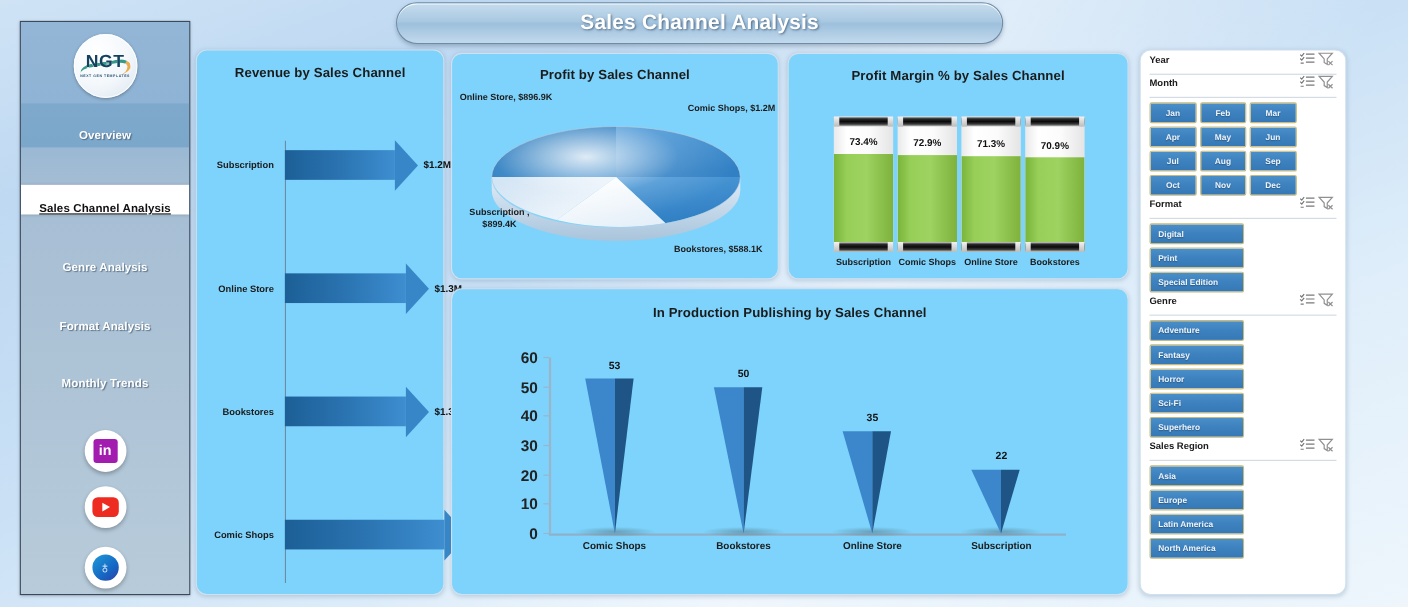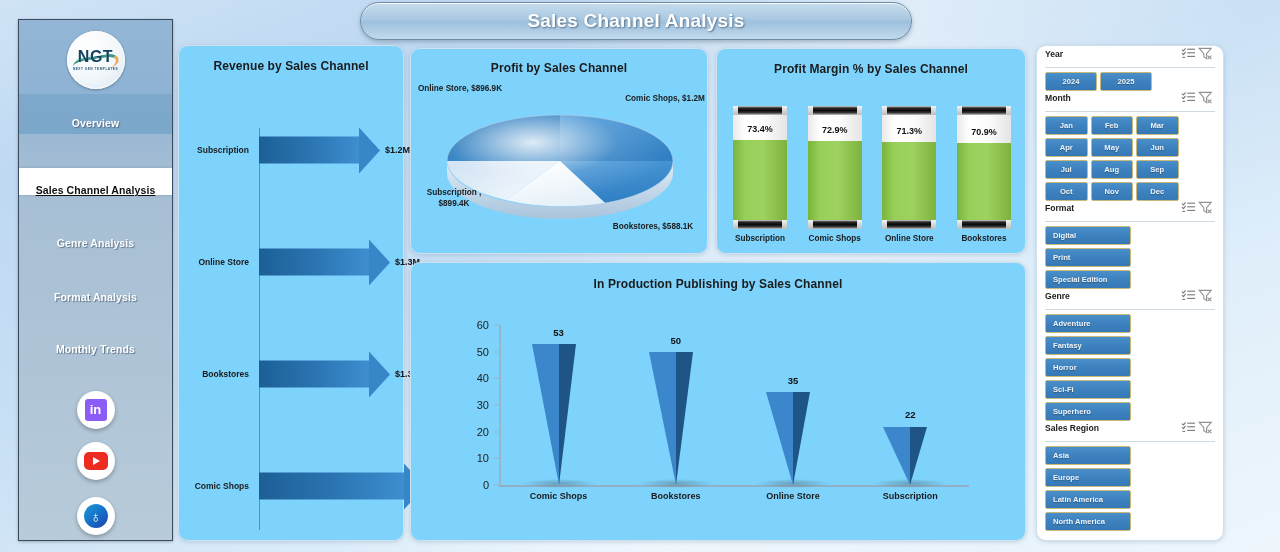--- a/index.html
+++ b/index.html
@@ -73,21 +73,21 @@
     font-size: 10.5px;
   }
   .social {
     position: absolute; left: 50%; transform: translateX(-50%);
     width: 38px; height: 38px; border-radius: 50%;
     background: #ffffff;
     box-shadow: 0 2px 4px rgba(0,0,0,.28);
     display: flex; align-items: center; justify-content: center;
   }
   .sq-in {
-    width: 22px; height: 22px; border-radius: 3px; background: #8b5cf6;
+    width: 22px; height: 22px; border-radius: 3px; background: #a21caf;
     color: #fff; font-size: 13px; font-weight: bold; line-height: 22px; text-align: center;
     font-family: "Liberation Sans", sans-serif;
   }
   .sq-yt {
     width: 24px; height: 18px; border-radius: 5px; background: #ee2b20;
     display: flex; align-items: center; justify-content: center;
   }
   .sq-yt i {
     width: 0; height: 0; border-left: 7px solid #fff;
     border-top: 4.5px solid transparent; border-bottom: 4.5px solid transparent;
@@ -170,21 +170,21 @@
   .pie-stage { position: absolute; left: 0; top: 0; width: 100%; height: 100%; }
   .pie-lbl {
     position: absolute; font-size: 8.2px; font-weight: bold; color: #1b1b1b;
     line-height: 1.35; text-align: center;
   }
 
   
   #card-margin .card-title { margin-top: 13px; }
   .cyl-row {
     position: absolute; left: 14px; top: 46px; width: 282px; height: 148px;
-    display: flex; justify-content: space-between; align-items: flex-end;
+    display: flex; justify-content: center; align-items: flex-end;
   }
   .cyl-col { width: 58px; display: flex; flex-direction: column; align-items: center; }
   .cyl {
     position: relative; width: 54px; height: 123px;
     background: linear-gradient(90deg, #e9e9e9 0%, #ffffff 22%, #fbfbfb 60%, #e4e4e4 100%);
     overflow: hidden;
   }
   .cyl-fill {
     position: absolute; left: 0; bottom: 0; width: 100%;
     background: linear-gradient(90deg, #7ab43a 0%, #97cf58 22%, #9ed261 55%, #7eb23c 100%);
@@ -211,21 +211,21 @@
   }
 
   
   #card-prod .card-title { margin-top: 14px; }
   .pyr-plot { position: absolute; left: 0; top: 52px; width: 100%; height: 215px; }
   .pyr-yaxis {
     position: absolute; left: 36px; top: 10px; width: 52px; height: 160px;
   }
   .pyr-tick {
     position: absolute; right: 10px; transform: translateY(-50%);
-    font-size: 11px; font-weight: normal; color: #222; margin-left: 36px;
+    font-size: 14px; font-weight: bold; color: #222; margin-left: 36px;
   }
   .pyr-tickmark {
     position: absolute; right: 0; width: 5px; height: 1px; background: #9ab4c8;
     transform: translateY(-50%);
   }
   .pyr-vline {
     position: absolute; left: 88px; top: 10px; width: 1.5px; height: 160px; background: #9ab4c8;
   }
   .pyr-baseline {
     position: absolute; left: 88px; top: 170px; width: 470px; height: 1.5px; background: #8fb0c8;
@@ -575,24 +575,20 @@
             <line x1="6.2" y1="9.4" x2="14" y2="9.4" stroke="#444" stroke-width="1.1"></line>
           </svg>
         </div>
         <div class="ficon">
           <svg width="15" height="13" viewBox="0 0 15 13">
             <path d="M1.2 1.4 L13.2 1.4 L8.6 6.6 L8.6 11.6 L5.8 9.8 L5.8 6.6 Z" fill="none" stroke="#666" stroke-width="1.1"></path>
             <path d="M9.6 8.6 L13.4 12.2 M13.4 8.6 L9.6 12.2" stroke="#666" stroke-width="1.1"></path>
           </svg>
         </div>
       </div>
-      <div class="chips">
-        <div class="chip w-year">2024</div>
-        <div class="chip w-year">2025</div>
-      </div>
     </div>
     <div class="fgroup">
       <div class="fhead">
         <div class="ftitle">Month</div>
         <div class="ficon">
           <svg width="15" height="12" viewBox="0 0 15 12">
             <path d="M1 2.6 L2.4 4 L4.6 1.3" stroke="#444" stroke-width="1.1" fill="none"></path>
             <path d="M1 6.2 L2.4 7.6 L4.6 4.9" stroke="#444" stroke-width="1.1" fill="none"></path>
             <path d="M1.4 10.4 L4.2 10.4" stroke="#444" stroke-width="1.1" fill="none"></path>
             <line x1="6.2" y1="2.2" x2="14" y2="2.2" stroke="#444" stroke-width="1.1"></line>

